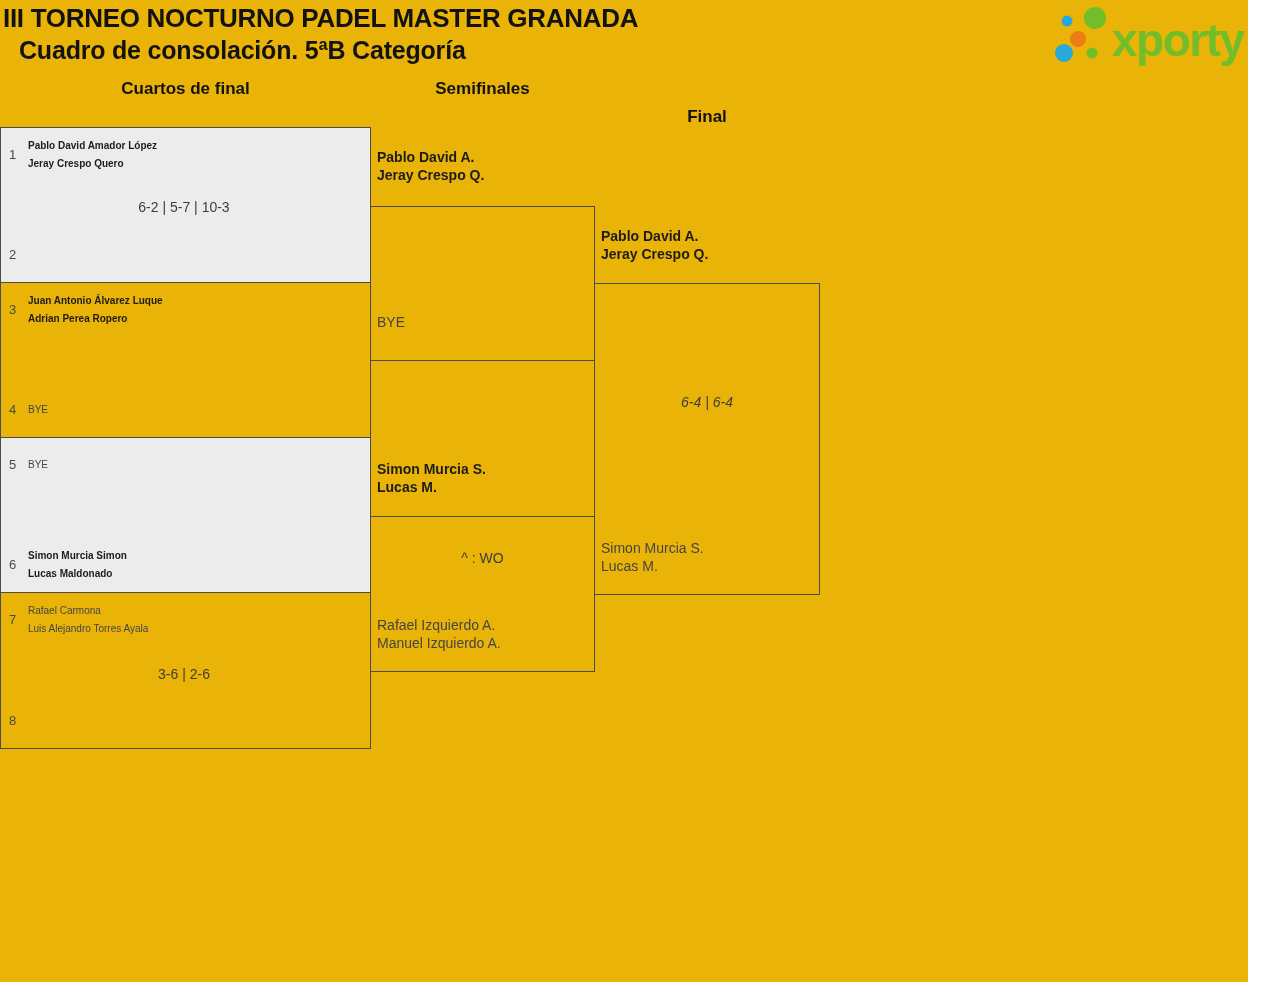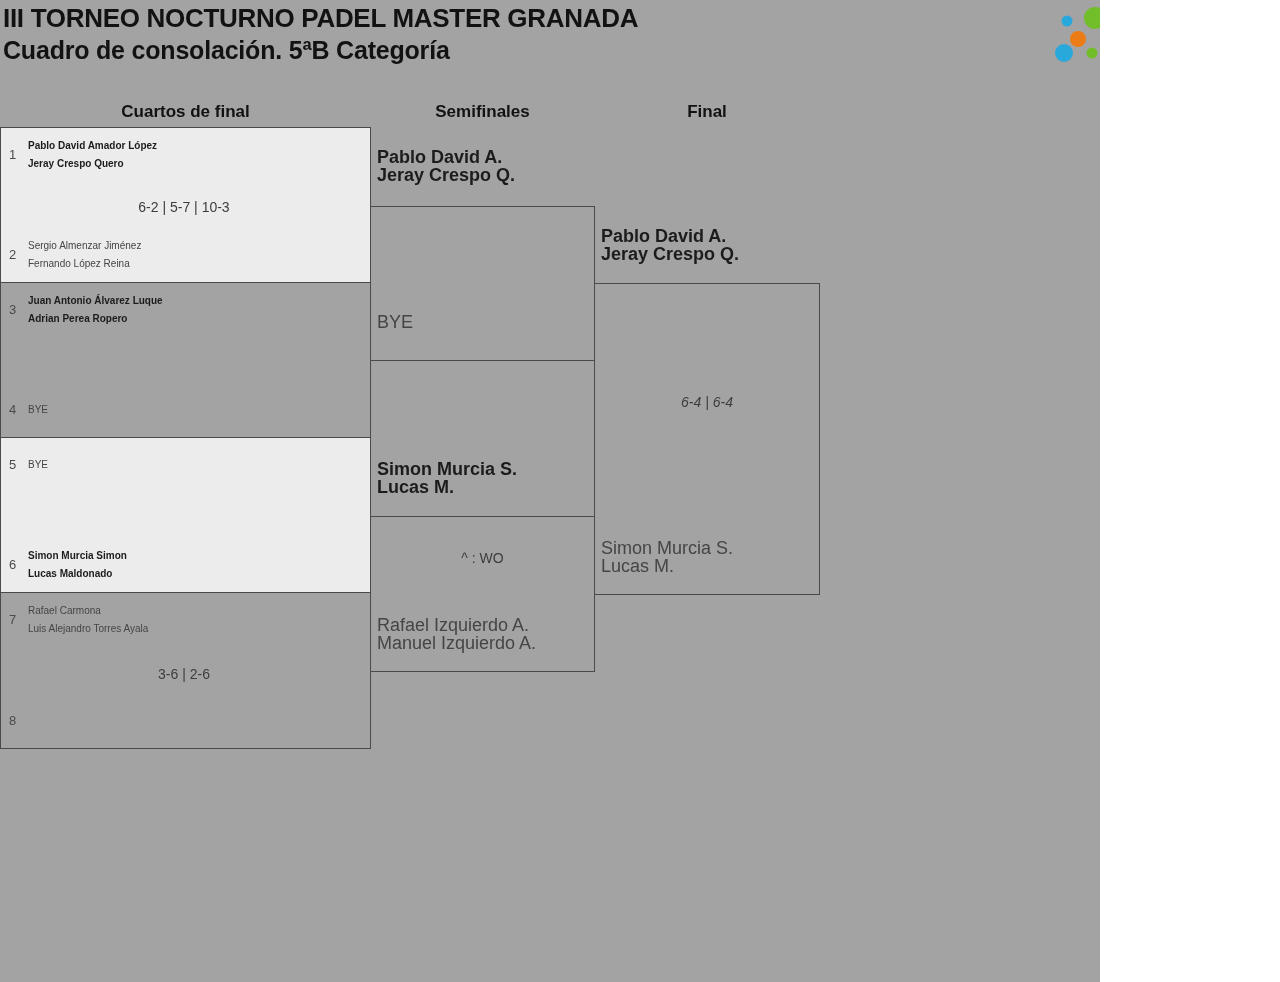--- a/index.html
+++ b/index.html
@@ -1,35 +1,35 @@
 <!DOCTYPE html>
 <html><head>
 <meta charset="utf-8">
 <style>
   html,body { margin:0; padding:0; background:#fff; }
   .page {
-    position:relative; width:1100px; height:982px; background:#a3a3a3;
+    position:relative; width:1248px; height:982px; background:#eab308;
     font-family:"Liberation Sans", sans-serif; overflow:hidden;
   }
   .title {
     position:absolute; left:3px; top:3px; font-size:26px; font-weight:bold;
     color:#121212; letter-spacing:-0.3px; white-space:nowrap;
   }
   .subtitle {
-    position:absolute; left:3px; top:36px; font-size:25px; font-weight:bold;
+    position:absolute; left:19px; top:36px; font-size:25px; font-weight:bold;
     color:#121212; letter-spacing:-0.2px; white-space:nowrap;
   }
   .logo { position:absolute; left:1048px; top:2px; width:224px; height:72px; }
   .round-header {
-    position:absolute; top:102px; font-size:17px; font-weight:bold;
+    position:absolute; top:79px; font-size:17px; font-weight:bold;
     color:#121212; text-align:center;
   }
   .rh-qf { left:0; width:371px; }
   .rh-sf { left:370px; width:225px; }
-  .rh-f  { left:594px; width:226px; }
+  .rh-f  { left:594px; width:226px;margin-top:28px; }
 
   .box {
     position:absolute; box-sizing:border-box; border:1px solid #4a4a4a;
     background:transparent;
   }
   .box.shaded { background:#ececec; }
   .qf { left:0; width:371px; }
 
   .team {
     position:absolute; font-size:10px; line-height:18px; color:#454545;
@@ -46,21 +46,21 @@
     position:absolute; left:8px; font-size:13px; line-height:18px; color:#4a4a4a;
   }
   .seed.slot-top { top:18px; }
   .seed.slot-bottom { bottom:18px; }
 
   .score {
     position:absolute; left:0; right:3px; text-align:center;
     font-size:14px; line-height:18px; color:#3d3d3d; white-space:nowrap;
   }
 
-  .free-label { position:absolute; font-size:18px; line-height:18px;
+  .free-label { position:absolute; font-size:14px; line-height:18px;
     color:#454545; white-space:nowrap; }
   .free-label.winner { font-weight:bold; color:#1c1c1c; }
   .free-score { position:absolute; text-align:center; font-size:14px;
     line-height:18px; color:#3d3d3d; }
 </style>
 </head>
 <body>
 
 <div class="page">
 
@@ -81,24 +81,20 @@
   <div class="round-header rh-f">Final</div>
 
   <div class="box qf shaded" style="top:127px; height:156px;">
     <div class="seed slot-top">1</div>
     <div class="team slot-top winner">
       <div>Pablo David Amador López</div>
       <div>Jeray Crespo Quero</div>
     </div>
     <div class="score" style="top:70px;">6-2 | 5-7 | 10-3</div>
     <div class="seed slot-bottom">2</div>
-    <div class="team slot-bottom">
-      <div>Sergio Almenzar Jiménez</div>
-      <div>Fernando López Reina</div>
-    </div>
   </div>
 
   <div class="box qf" style="top:282px; height:156px;">
     <div class="seed slot-top">3</div>
     <div class="team slot-top winner">
       <div>Juan Antonio Álvarez Luque</div>
       <div>Adrian Perea Ropero</div>
     </div>
     <div class="seed slot-bottom">4</div>
     <div class="team slot-bottom single">

